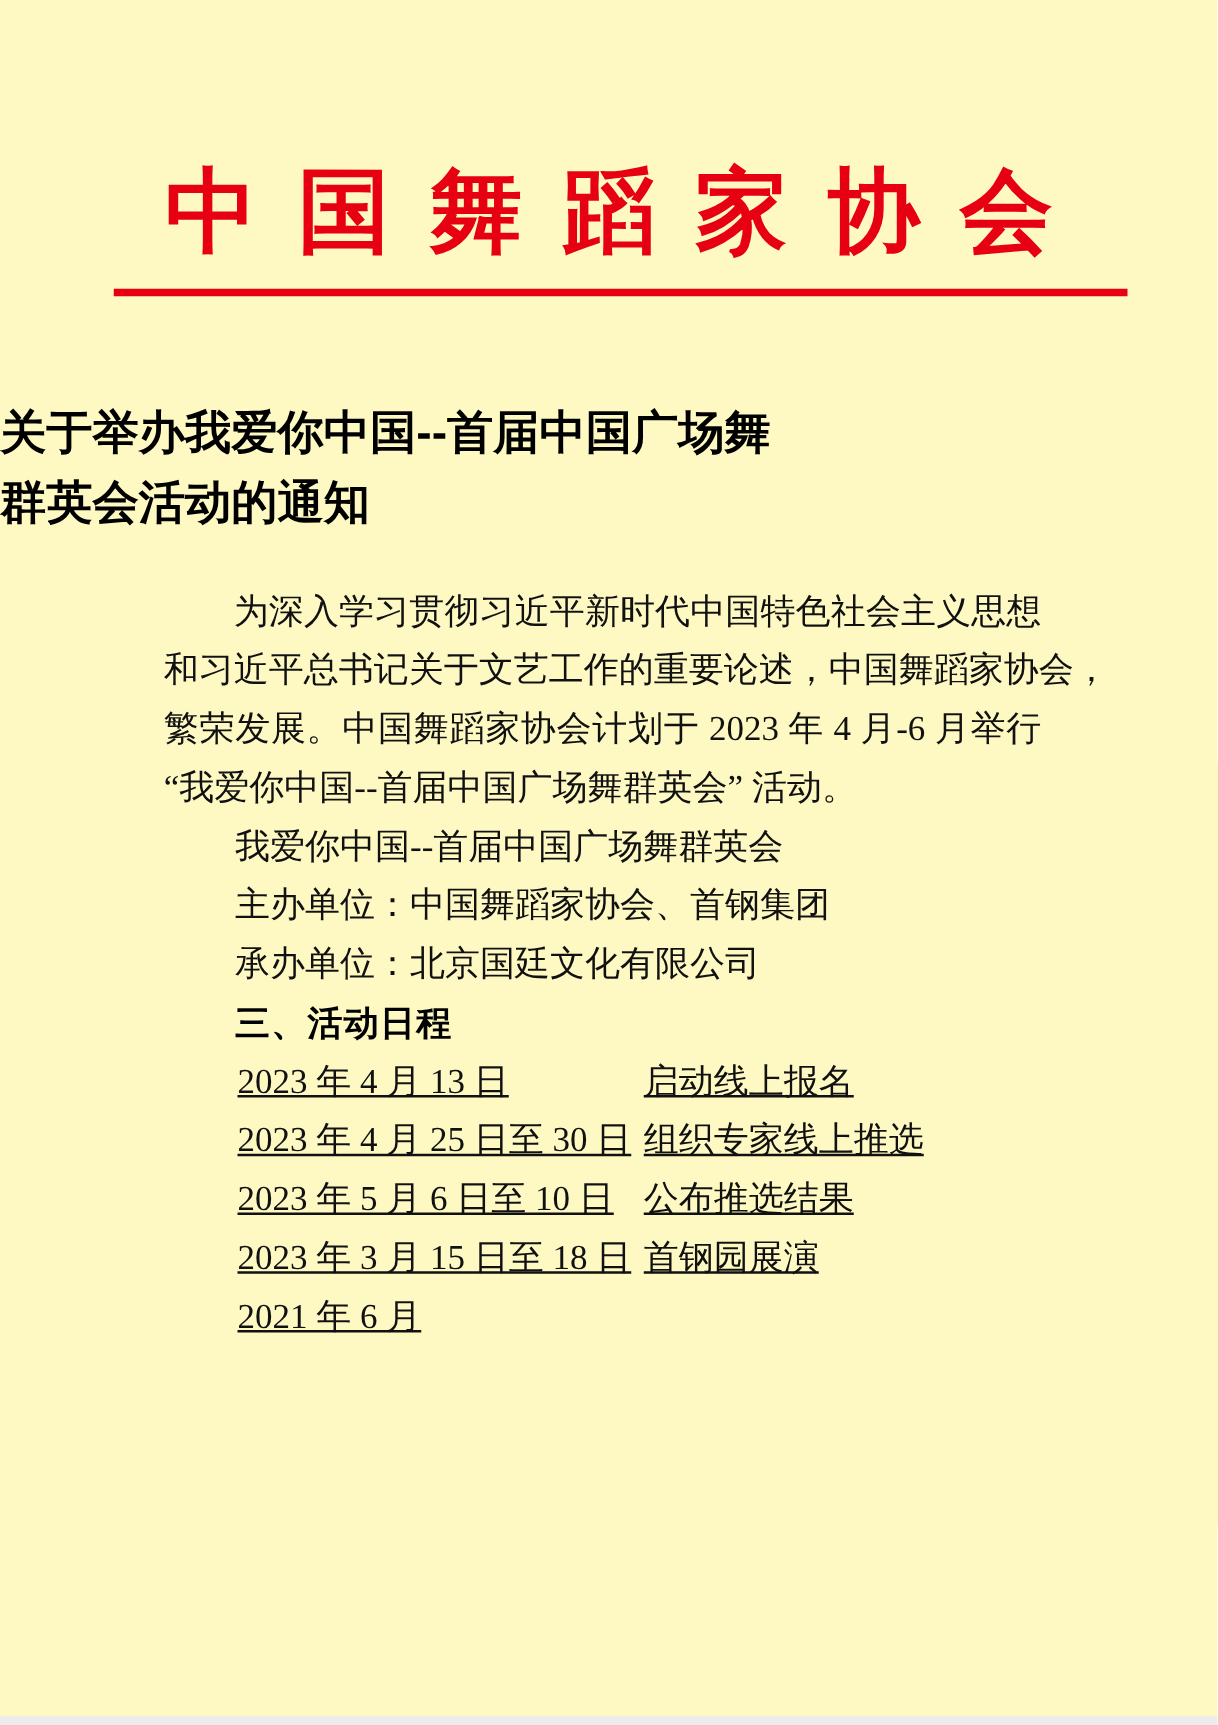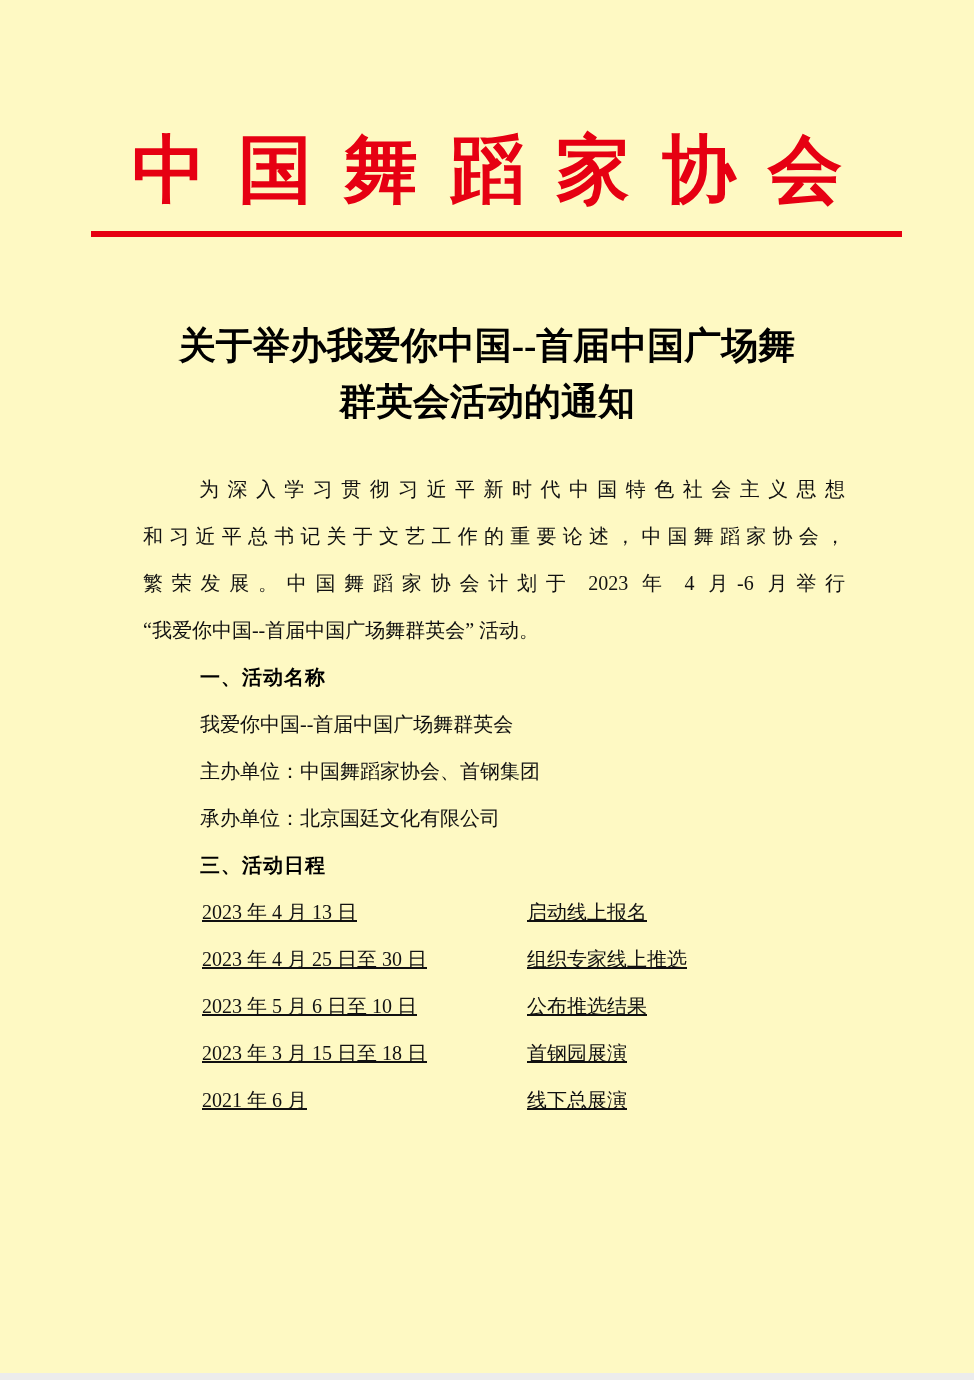--- a/index.html
+++ b/index.html
@@ -39,34 +39,33 @@
     width: 811px;
     height: 6px;
     background: #e60012;
   }
   
   .doc-title {
     position: absolute;
     top: 318px;
     left: 0;
     width: 100%;
-    text-align: center;
-    font-family: Liberation Serif, serif;
+    font-family: Liberation Sans, sans-serif;
     font-weight: bold;
     font-size: 37px;
     line-height: 56px;
     color: #000000;
   }
   
   .body-block {
     position: absolute;
     top: 466px;
-    left: 143px;
+    left: 131px;
     width: 702px;
-    font-size: 20px;
+    font-size: 28px;
     line-height: 47px;
   }
   .intro-line {
     text-align: justify;
     text-align-last: justify;
     white-space: nowrap;
   }
   .intro-line.first {
     text-indent: 56px;
   }
@@ -119,21 +118,20 @@
     <div>群英会活动的通知</div>
   </div>
 
   <div class="body-block">
 
     <div class="intro-line first">为深入学习贯彻习近平新时代中国特色社会主义思想</div>
     <div class="intro-line">和习近平总书记关于文艺工作的重要论述，中国舞蹈家协会，</div>
     <div class="intro-line">繁荣发展。中国舞蹈家协会计划于 2023 年 4 月-6 月举行</div>
     <div class="intro-line last">“我爱你中国--首届中国广场舞群英会” 活动。</div>
 
-    <div class="sec-heading">一、活动名称</div>
     <div class="sec-line">我爱你中国--首届中国广场舞群英会</div>
 
     <div class="sec-line">主办单位：中国舞蹈家协会、首钢集团</div>
     <div class="sec-line">承办单位：北京国廷文化有限公司</div>
 
     <div class="sec-heading">三、活动日程</div>
 
     <div class="sched-row">
       <span class="sched-date">2023 年 4 月 13 日</span>
       <span class="sched-event">启动线上报名</span>
@@ -145,20 +143,19 @@
     <div class="sched-row">
       <span class="sched-date">2023 年 5 月 6 日至 10 日</span>
       <span class="sched-event">公布推选结果</span>
     </div>
     <div class="sched-row">
       <span class="sched-date">2023 年 3 月 15 日至 18 日</span>
       <span class="sched-event">首钢园展演</span>
     </div>
     <div class="sched-row">
       <span class="sched-date">2021 年 6 月</span>
-      <span class="sched-event">线下总展演</span>
     </div>
 
   </div>
 
   <div class="bottom-strip"></div>
 
 </div>
 
 </body></html>

